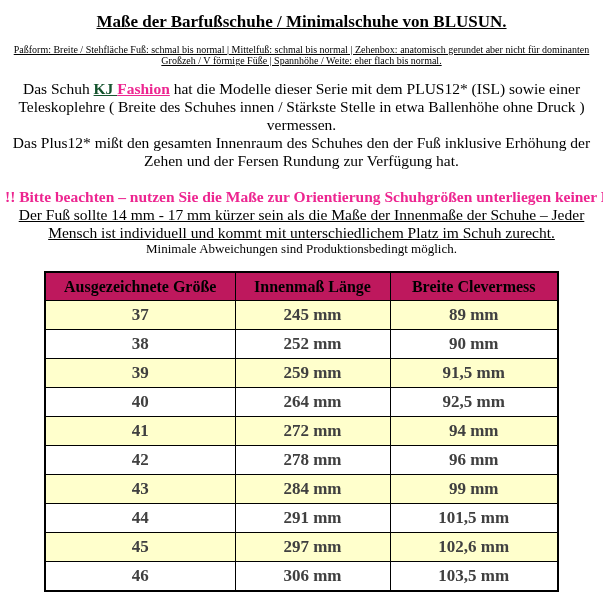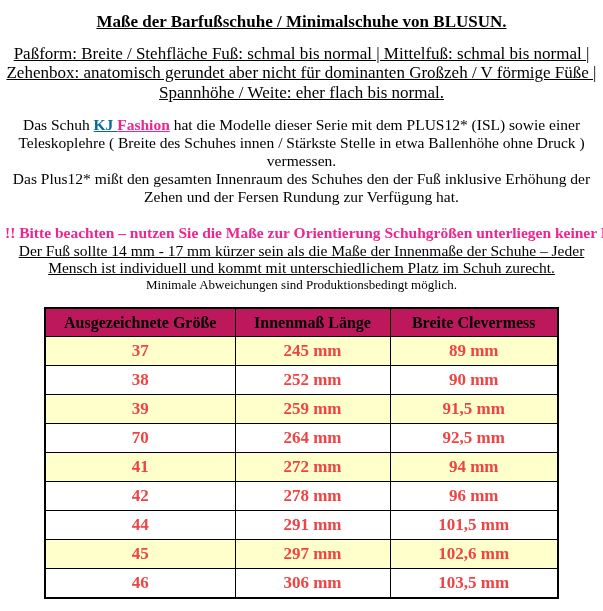--- a/index.html
+++ b/index.html
@@ -19,37 +19,37 @@
     text-align: center;
   }
   .title {
     font-size: 17px;
     font-weight: bold;
     text-decoration: underline;
     margin: 6px 0 12px 0;
     line-height: 1.15;
   }
   .subtitle {
-    font-size: 17px;
+    font-size: 10px;
     text-decoration: underline;
     line-height: 1.16;
     margin: 8px 0 0 0;
   }
   .team-para {
     font-size: 15.5px;
     line-height: 1.16;
     margin: 13px 0 0 0;
   }
   .kj-link {
     font-weight: bold;
     text-decoration: none;
     cursor: pointer;
   }
   .kj-part {
-    color: #0369a1;
+    color: #14532d;
     text-decoration: underline;
   }
   .fashion-part {
     color: #ED2590;
     text-decoration: underline;
   }
   .warning-line {
     font-size: 15.5px;
     font-weight: bold;
     color: #ED2590;
@@ -86,21 +86,21 @@
     background: #be185d;
     height: 27px;
     text-align: center;
     vertical-align: middle;
     padding: 0 2px;
   }
   table.size-table td {
     border: 1px solid #000000;
     font-size: 17px;
     font-weight: bold;
-    color: #ef4444;
+    color: #404040;
     height: 28px;
     text-align: center;
     vertical-align: middle;
     padding: 0 2px;
     margin-left: 32px;
   }
   tr.row-yellow td { background: #FFFFCC; }
   tr.row-white td { background: #ffffff; }
 </style>
 </head>
@@ -146,33 +146,38 @@
           <td>38</td>
           <td>252 mm</td>
           <td>90 mm</td>
         </tr>
         <tr class="row-yellow">
           <td>39</td>
           <td>259 mm</td>
           <td>91,5 mm</td>
         </tr>
         <tr class="row-white">
-          <td>70</td>
+          <td>40</td>
           <td>264 mm</td>
           <td>92,5 mm</td>
         </tr>
         <tr class="row-yellow">
           <td>41</td>
           <td>272 mm</td>
           <td>94 mm</td>
         </tr>
         <tr class="row-white">
           <td>42</td>
           <td>278 mm</td>
           <td>96 mm</td>
+        </tr>
+        <tr class="row-yellow">
+          <td>43</td>
+          <td>284 mm</td>
+          <td>99 mm</td>
         </tr>
         <tr class="row-white">
           <td>44</td>
           <td>291 mm</td>
           <td>101,5 mm</td>
         </tr>
         <tr class="row-yellow">
           <td>45</td>
           <td>297 mm</td>
           <td>102,6 mm</td>

